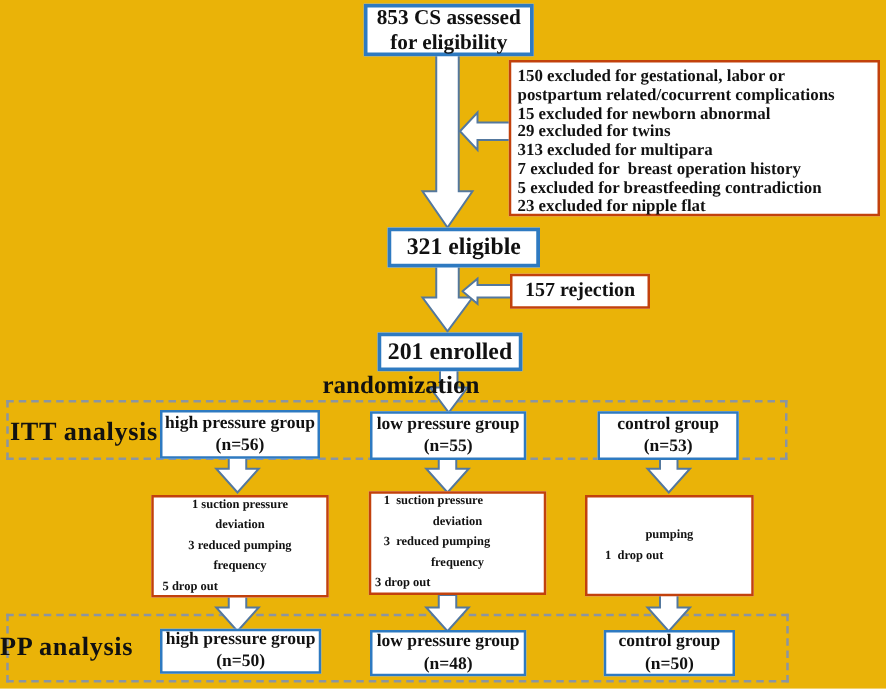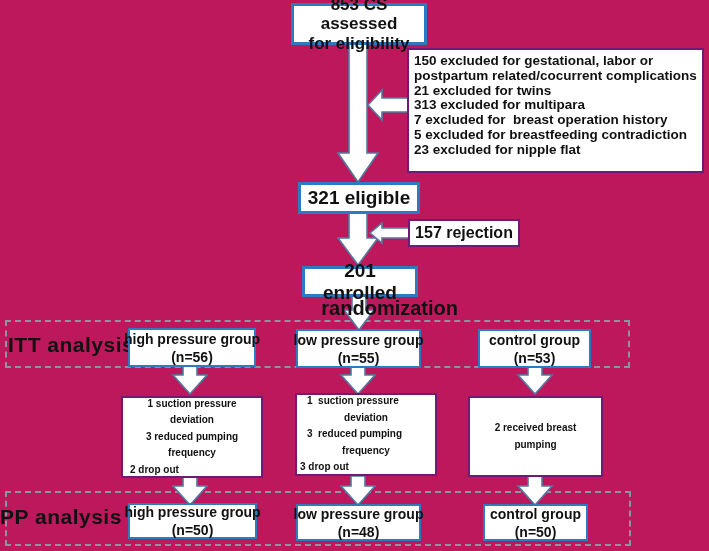--- a/index.html
+++ b/index.html
@@ -1,32 +1,32 @@
 <!DOCTYPE html>
 <html><head>
 <meta charset="utf-8">
 <style>
   html,body{margin:0;padding:0;background:#fff;}
   .stage{
-    position:relative;width:709px;height:551px;background:#be185d;overflow:hidden;
-    font-family:Liberation Sans, sans-serif;font-weight:bold;color:#111;
+    position:relative;width:709px;height:551px;background:#eab308;overflow:hidden;
+    font-family:Liberation Serif, serif;font-weight:bold;color:#111;
   }
   .box{
     position:absolute;box-sizing:border-box;background:#fff;
     display:flex;flex-direction:column;align-items:center;justify-content:center;
     text-align:center;line-height:1.15;
   }
   .strong{border:3px solid #2e7ac1;}
   .strong2{border:2.5px solid #2e7ac1;}
-  .light{border:2px solid #701a75;}
+  .light{border:2px solid #c2410c;}
   .dashed{position:absolute;box-sizing:border-box;border:2px dashed #8b95a1;background:transparent;}
   .arr{position:absolute;}
   .arr path{fill:#ffffff;stroke:#54789e;stroke-width:1.6;}
   .seclabel{position:absolute;font-size:21px;letter-spacing:.5px;}
-  .rand{position:absolute;font-size:20px;text-align:right;}
+  .rand{position:absolute;font-size:20px;text-align:left;}
   .excl{align-items:flex-start;justify-content:flex-start;text-align:left;padding:4px 5px;font-size:13.5px;line-height:14.8px;}
   .excl div{white-space:pre;}
   .grp{font-size:14px;line-height:18px;white-space:nowrap;}
   .mid{font-size:10px;line-height:16.4px;padding:2px 0;}
   .mid div{width:100%;white-space:pre;box-sizing:border-box;}
   .mid .c{text-align:center;}
   .mid .l{text-align:left;}
   .t17{font-size:17px;}
   .t19{font-size:19px;}
   .t16{font-size:16px;}
@@ -76,28 +76,29 @@
   </svg>
 
   <div class="box strong t17" style="left:291px;top:3px;width:136px;height:42px">
     <div>853 CS assessed</div>
     <div>for eligibility</div>
   </div>
 
   <div class="box light excl" style="left:407px;top:48px;width:297px;height:125px">
     <div>150 excluded for gestational, labor or</div>
     <div>postpartum related/cocurrent complications</div>
-    <div>21 excluded for twins</div>
+    <div>15 excluded for newborn abnormal</div>
+    <div>29 excluded for twins</div>
     <div>313 excluded for multipara</div>
     <div>7 excluded for  breast operation history</div>
     <div>5 excluded for breastfeeding contradiction</div>
     <div>23 excluded for nipple flat</div>
   </div>
 
-  <div class="box strong t19" style="left:298px;top:182px;width:122px;height:32px">
+  <div class="box strong t19" style="left:310px;top:182px;width:122px;height:32px">
     <div>321 eligible</div>
   </div>
 
   <div class="box light t16" style="left:408px;top:219px;width:112px;height:28px">
     <div>157 rejection</div>
   </div>
 
   <div class="box strong t19" style="left:302px;top:266px;width:116px;height:31px">
     <div>201 enrolled</div>
   </div>
@@ -117,32 +118,32 @@
   <div class="box strong2 grp" style="left:478px;top:329px;width:113px;height:39px">
     <div>control group</div>
     <div>(n=53)</div>
   </div>
 
   <div class="box light mid" style="left:121px;top:396px;width:142px;height:82px">
     <div class="c">1 suction pressure</div>
     <div class="c">deviation</div>
     <div class="c">3 reduced pumping</div>
     <div class="c">frequency</div>
-    <div class="l" style="padding-left:7px">2 drop out</div>
+    <div class="l" style="padding-left:7px">5 drop out</div>
   </div>
   <div class="box light mid" style="left:295px;top:393px;width:142px;height:83px">
     <div class="l" style="padding-left:10px">1  suction pressure</div>
     <div class="c">deviation</div>
     <div class="l" style="padding-left:10px">3  reduced pumping</div>
     <div class="c">frequency</div>
     <div class="l" style="padding-left:3px">3 drop out</div>
   </div>
   <div class="box light mid" style="left:468px;top:396px;width:135px;height:81px">
-    <div class="c">2 received breast</div>
     <div class="c">pumping</div>
+    <div class="l" style="padding-left:14px">1  drop out</div>
   </div>
 
   <div class="seclabel" style="left:0;top:505px">PP analysis</div>
 
   <div class="box strong2 grp" style="left:128px;top:503px;width:129px;height:36px">
     <div>high pressure group</div>
     <div>(n=50)</div>
   </div>
   <div class="box strong2 grp" style="left:296px;top:504px;width:125px;height:37px">
     <div>low pressure group</div>

